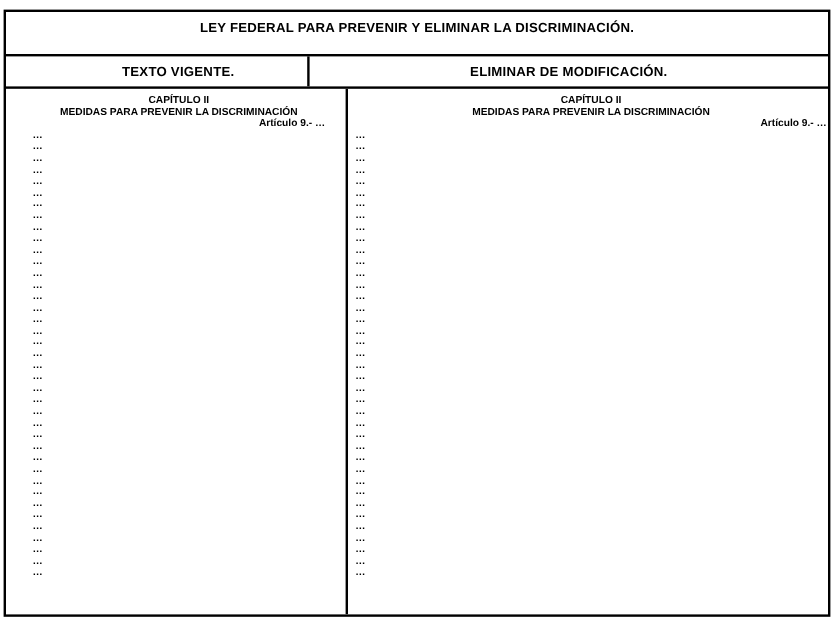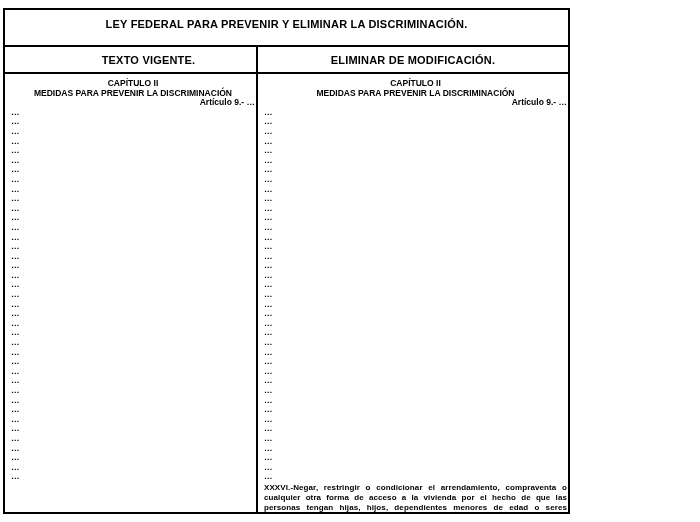--- a/index.html
+++ b/index.html
@@ -9,21 +9,21 @@
     height: 522px;
     background: #ffffff;
     font-family: "Liberation Sans", sans-serif;
     color: #000000;
     overflow: hidden;
   }
   .doc {
     position: absolute;
     left: 3px;
     top: 8px;
-    width: 567px;
+    width: 689px;
     height: 506px;
     border: 2px solid #000000;
     box-sizing: border-box;
     display: flex;
     flex-direction: column;
     background: #ffffff;
   }
   .title-row {
     flex: 0 0 35px;
     border-bottom: 2px solid #000000;
@@ -56,20 +56,21 @@
     display: flex;
     overflow: hidden;
   }
   .bcell {
     font-weight: bold;
     font-size: 8.5px;
     line-height: 9.6px;
     padding: 5px 1px 0 6px;
     box-sizing: border-box;
     overflow: hidden;
+    margin-left: 16px;
   }
   .bcell.left { flex: 0 0 251px; }
   .bcell.right { flex: 1 1 auto; border-left: 2px solid #000000; }
   .chapter { text-align: center; }
   .article { text-align: right; }
   .dot-line { text-align: left; }
   .fraction {
     text-align: justify;
     font-size: 8px;
     line-height: 10px;
@@ -178,17 +179,16 @@
           <div class="dot-line">…</div>
           <div class="dot-line">…</div>
           <div class="dot-line">…</div>
           <div class="dot-line">…</div>
           <div class="dot-line">…</div>
           <div class="dot-line">…</div>
           <div class="dot-line">…</div>
           <div class="dot-line">…</div>
           <div class="dot-line">…</div>
         </div>
-      <div class="fraction">XXXVI.-Negar, restringir o condicionar el arrendamiento, compraventa o cualquier otra forma de acceso a la vivienda por el hecho de que las personas tengan hijas, hijos, dependientes menores de edad o seres sintientes.</div>
     </div>
 
   </div>
 </div>
 
 </body></html>

